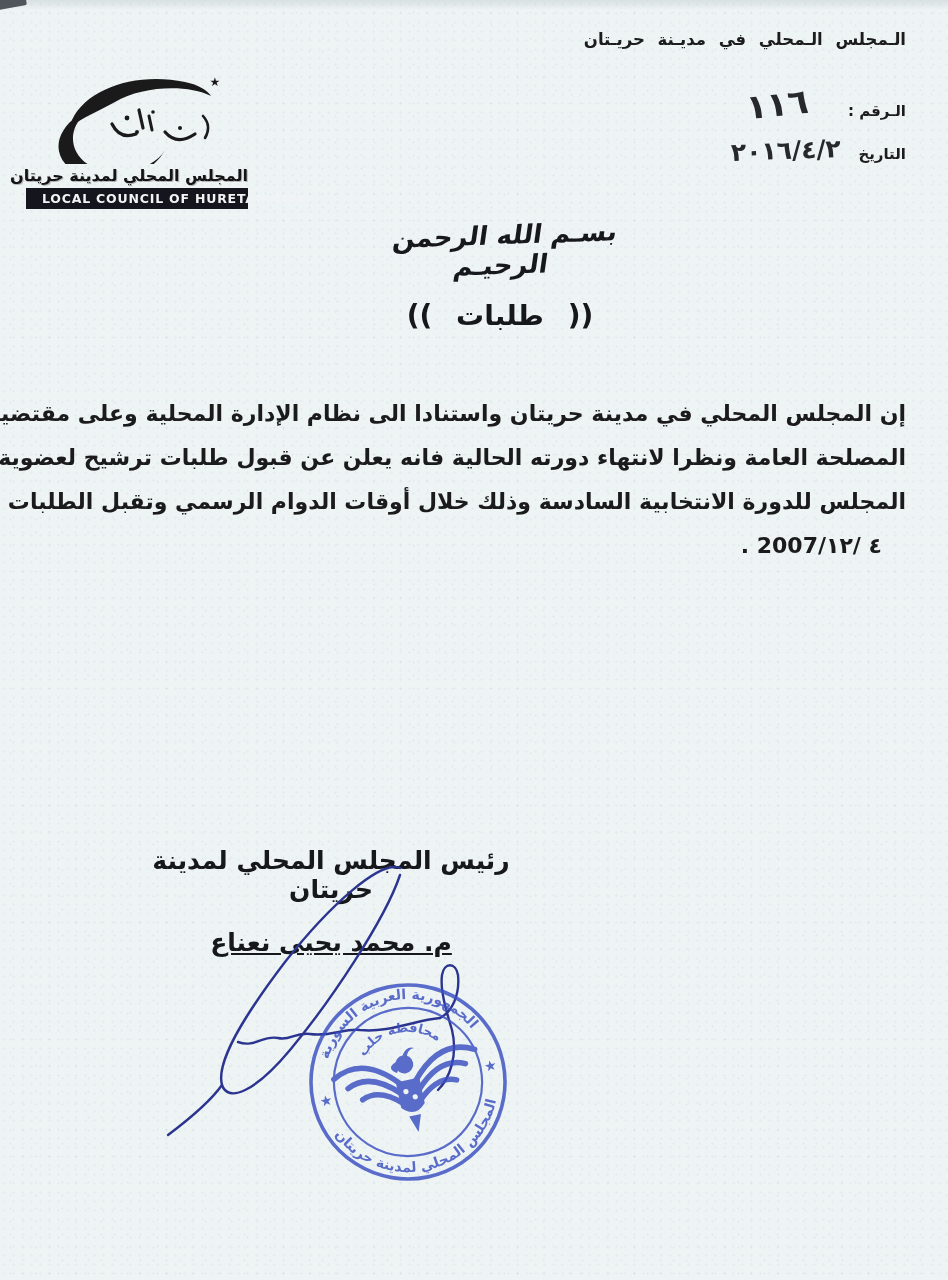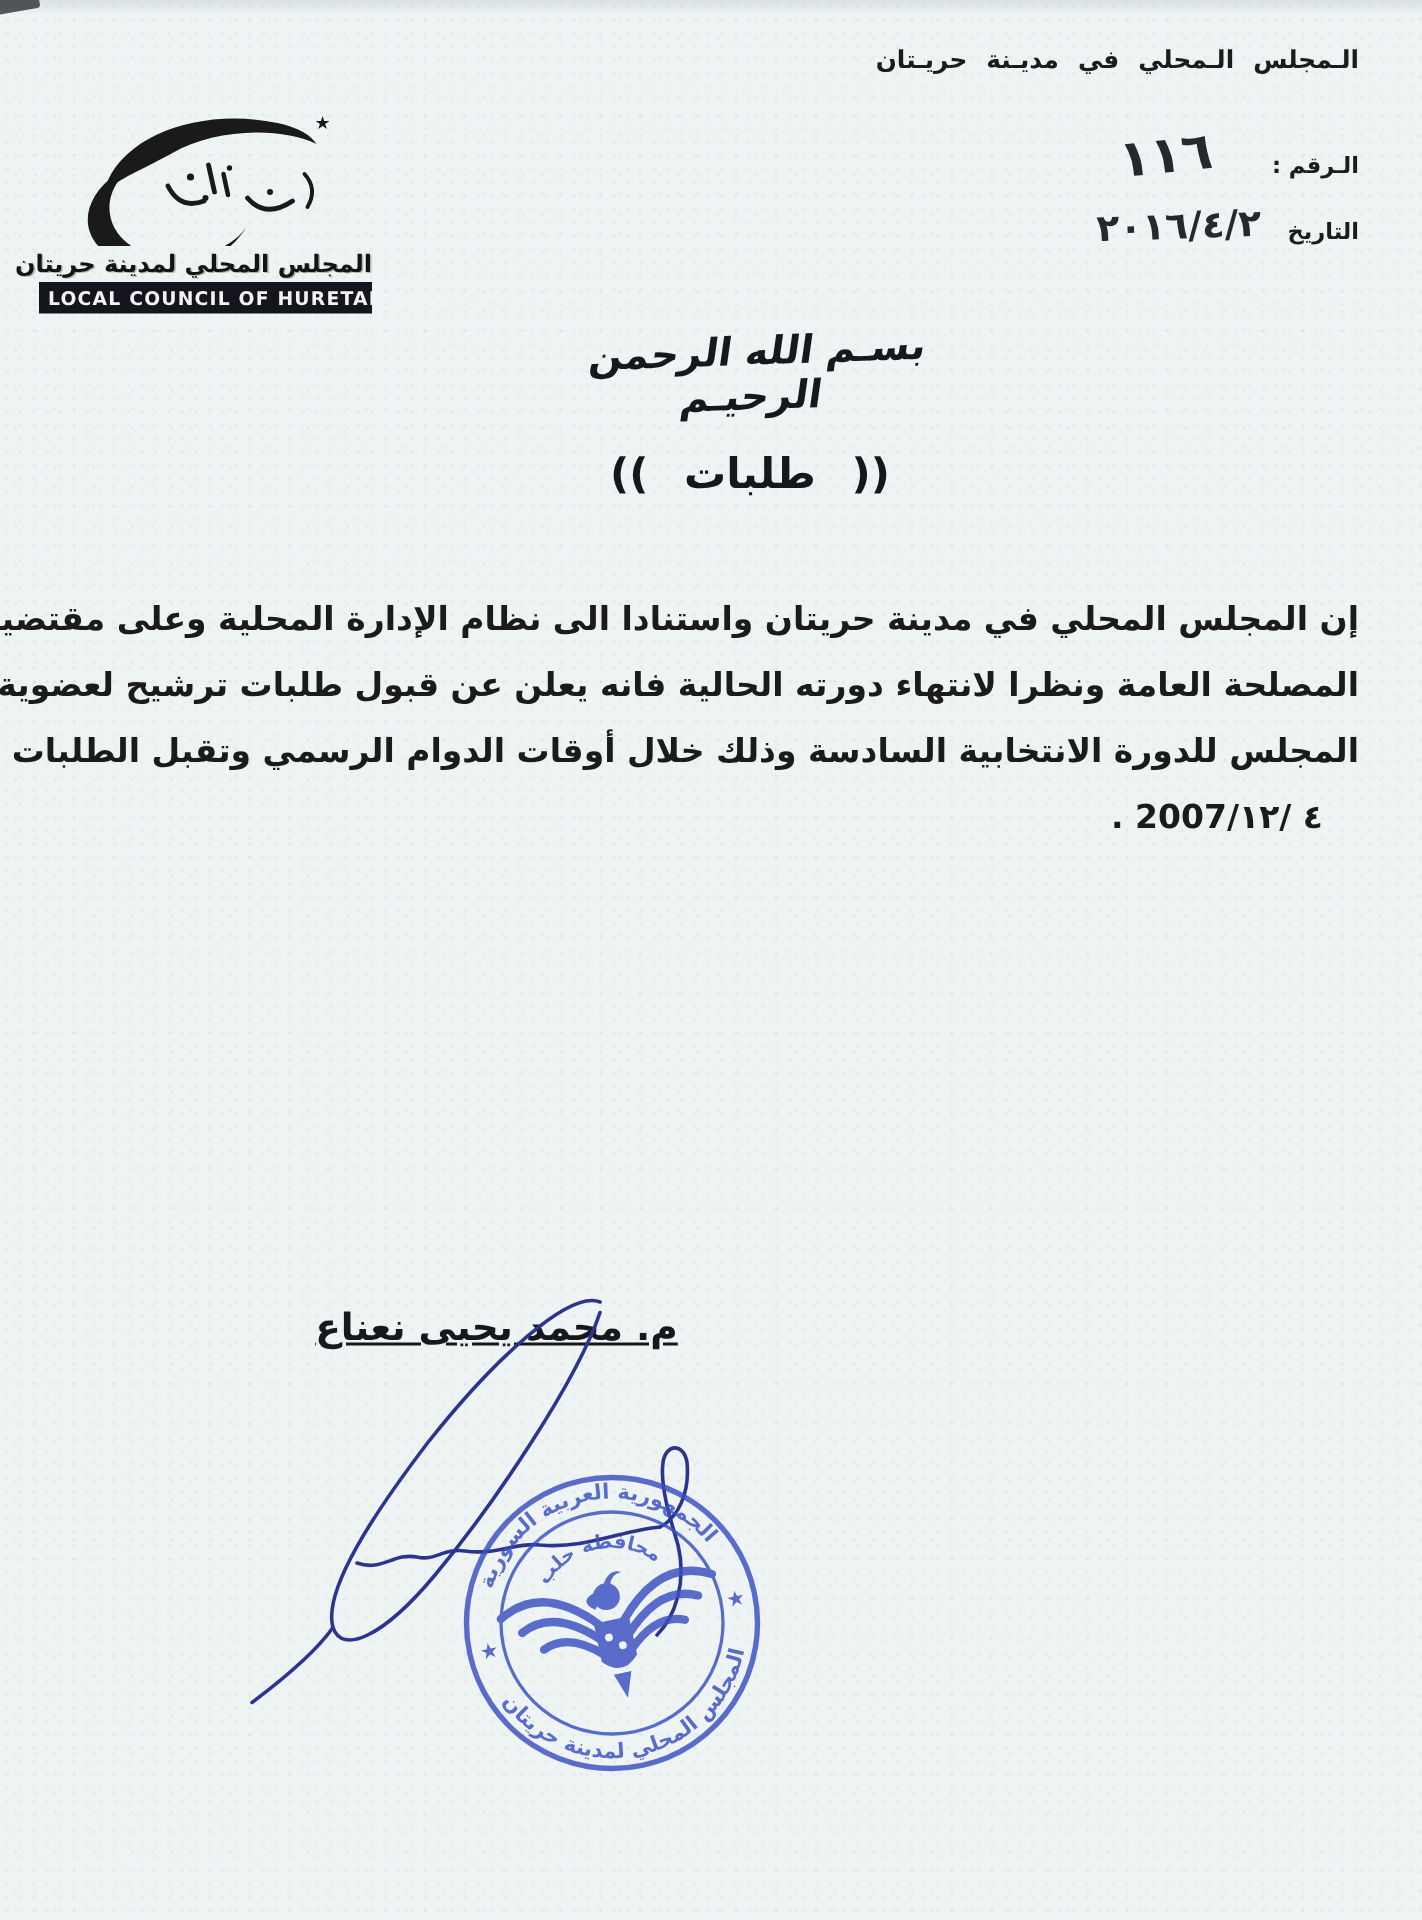--- a/index.html
+++ b/index.html
@@ -31,21 +31,21 @@
   .hdr-row.date-row{margin-top:12px;}
   .hand-date{font-size:25px;font-weight:bold;display:inline-block;
     transform:rotate(-2deg);margin-right:18px;color:#26282c;}
 
   
   .logo{position:absolute;top:72px;left:26px;width:222px;text-align:center;}
   .logo svg{display:block;margin:0 auto;}
   .logo-ar{font-size:16px;font-weight:bold;direction:rtl;color:#141414;
     text-shadow:1px 1px 0 rgba(70,70,70,.35);margin-top:2px;white-space:nowrap;}
   .logo-en{margin-top:3px;background:#15151d;color:#f2f3f5;font-size:12.5px;
-    font-weight:bold;letter-spacing:.8px;padding:3px 6px;white-space:nowrap;}
+    font-weight:bold;letter-spacing:.8px;padding:3px 16px;white-space:nowrap;}
 
   
   .bismillah{position:absolute;top:220px;left:348px;width:310px;text-align:center;
     direction:rtl;font-size:26px;font-weight:bold;color:#17181c;
     transform:skewX(-10deg) rotate(-2deg);}
   .doc-title{position:absolute;top:299px;left:350px;width:300px;text-align:center;
     direction:rtl;font-size:28px;font-weight:bold;word-spacing:14px;color:#16171a;}
 
   
   .body-text{position:absolute;top:392px;left:44px;right:42px;direction:rtl;color:#1b1b1b;}
@@ -114,20 +114,21 @@
   <div class="doc-title">((  طلبات  ))</div>
 
   <div class="body-text">
     <div class="bline">إن المجلس المحلي في مدينة حريتان  واستنادا الى نظام الإدارة المحلية وعلى مقتضيات</div>
     <div class="bline">المصلحة العامة ونظرا لانتهاء دورته الحالية فانه يعلن عن قبول طلبات ترشيح لعضوية</div>
     <div class="bline">المجلس للدورة الانتخابية السادسة  وذلك خلال أوقات الدوام الرسمي  وتقبل الطلبات لغاية</div>
     <div class="bline date-line">. 2007/٤ /١٢</div>
   </div>
 
   <div class="sig-block">
+    <div class="sig-title">رئيس المجلس المحلي لمدينة حريتان</div>
     <div class="sig-name">م. محمد يحيى نعناع</div>
   </div>
 
   <svg class="sig-ink" width="420" height="320" viewBox="0 0 420 320">
     <g fill="none" stroke="#2b3590" stroke-width="2.4" stroke-linecap="round">
 
       <path d="M320 18 C300 10 250 55 205 112 C170 158 135 210 142 235 C148 253 175 242 210 200 C250 152 305 70 320 25"></path>
 
       <path d="M142 235 C130 252 108 270 88 285"></path>
 

